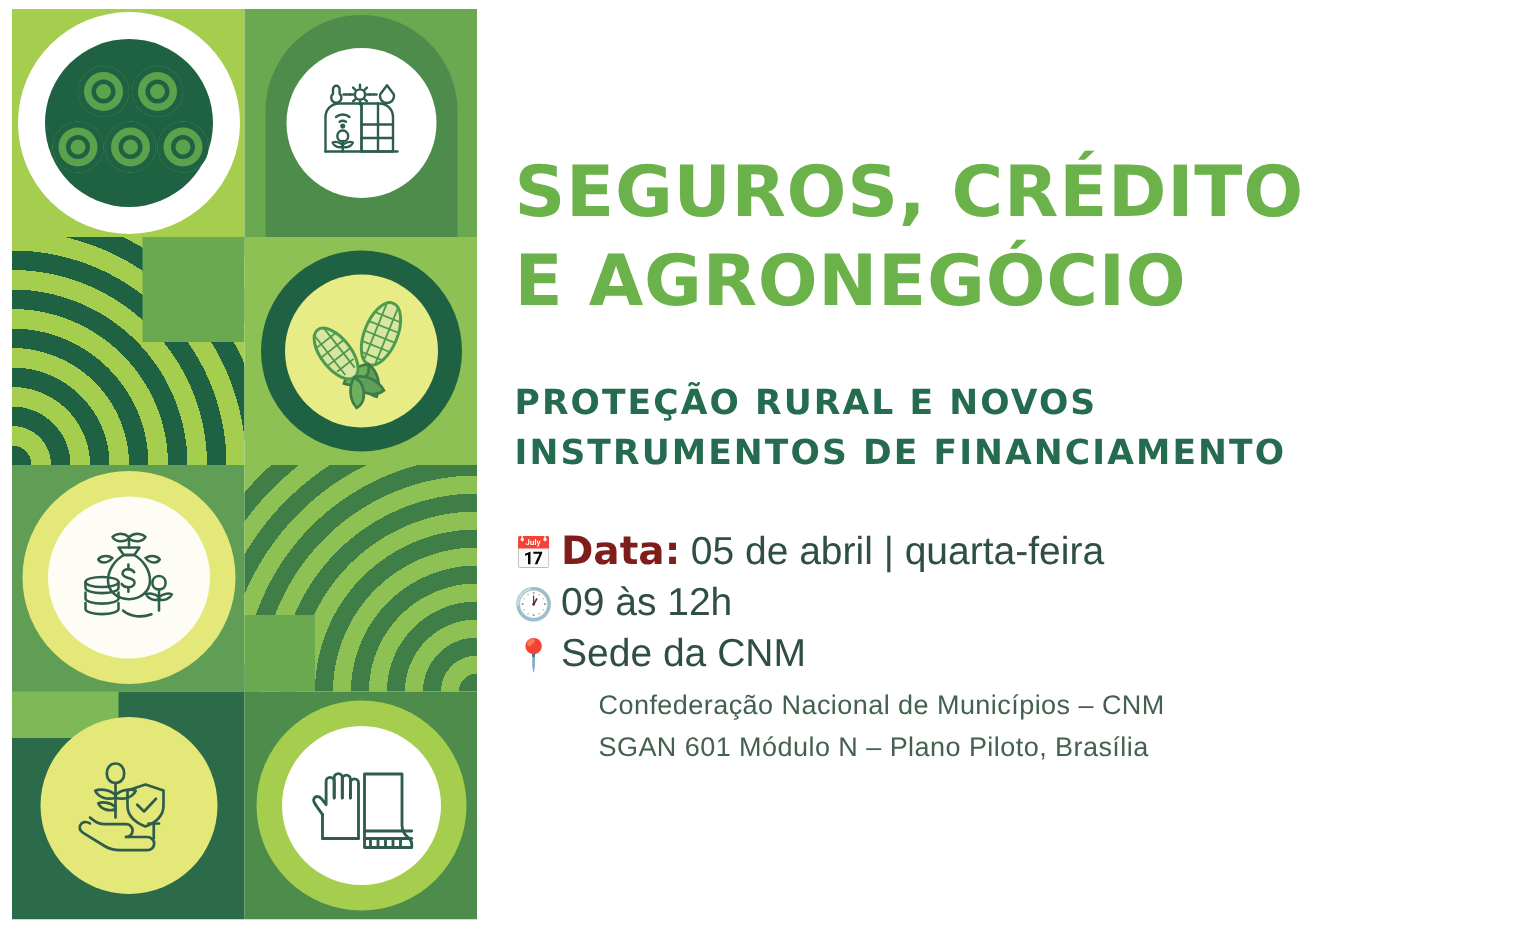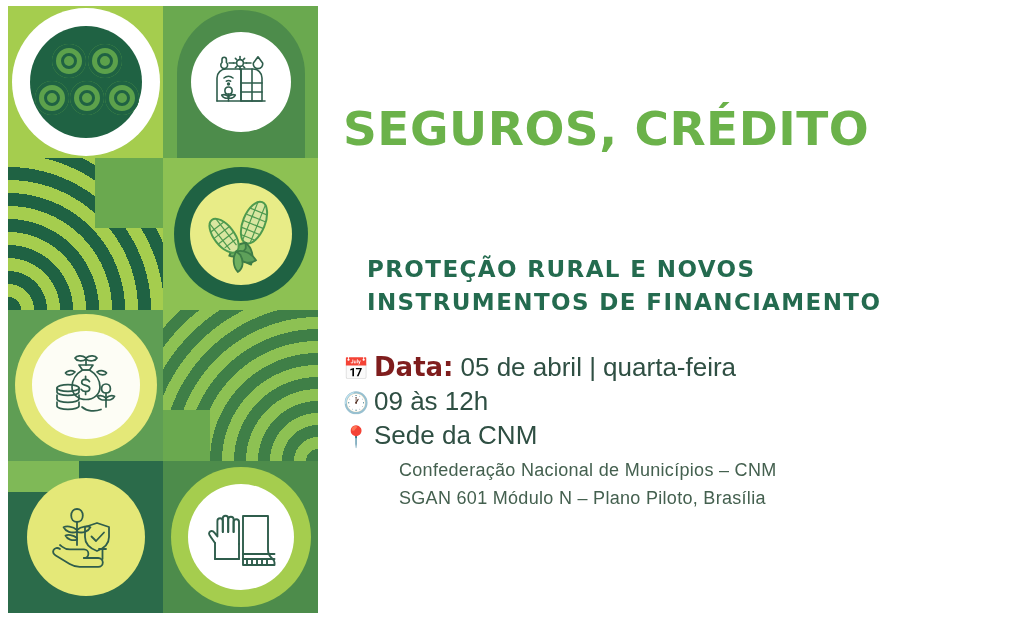--- a/index.html
+++ b/index.html
@@ -209,21 +209,21 @@
     left: 5px;
     width: 600px;
     color: #246b4f;
     font-family: "DejaVu Sans", sans-serif;
     font-weight: bold;
     font-size: 23px;
     line-height: 1.42;
     letter-spacing: 1.4px;
     text-transform: uppercase;
   }
-  .subtitle .line { display: block; margin-left: 24px; }
+  .subtitle .line { display: block; }
 
   .details {
     position: absolute;
     top: 352px;
     left: 5px;
     width: 620px;
   }
   .detail-row {
     display: flex;
     align-items: baseline;
@@ -449,20 +449,21 @@
         </div>
       </div>
     </div>
 
   </div>
 
   <div class="content">
 
     <div class="title">
       <span class="line">SEGUROS, CRÉDITO</span>
+      <span class="line">E AGRONEGÓCIO</span>
     </div>
 
     <div class="subtitle">
       <span class="line">PROTEÇÃO RURAL E NOVOS</span>
       <span class="line">INSTRUMENTOS DE FINANCIAMENTO</span>
     </div>
 
     <div class="details">
 
       <div class="detail-row">

